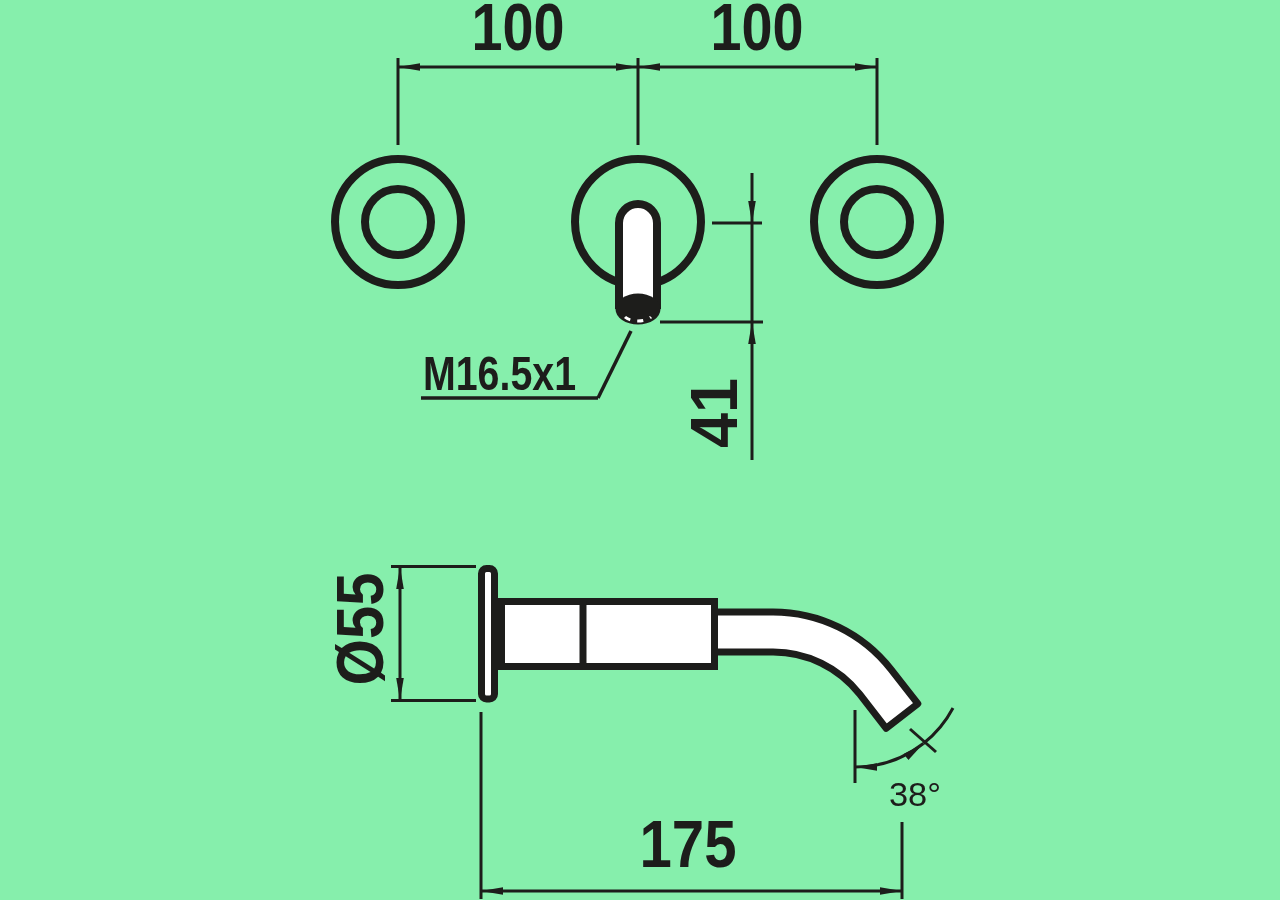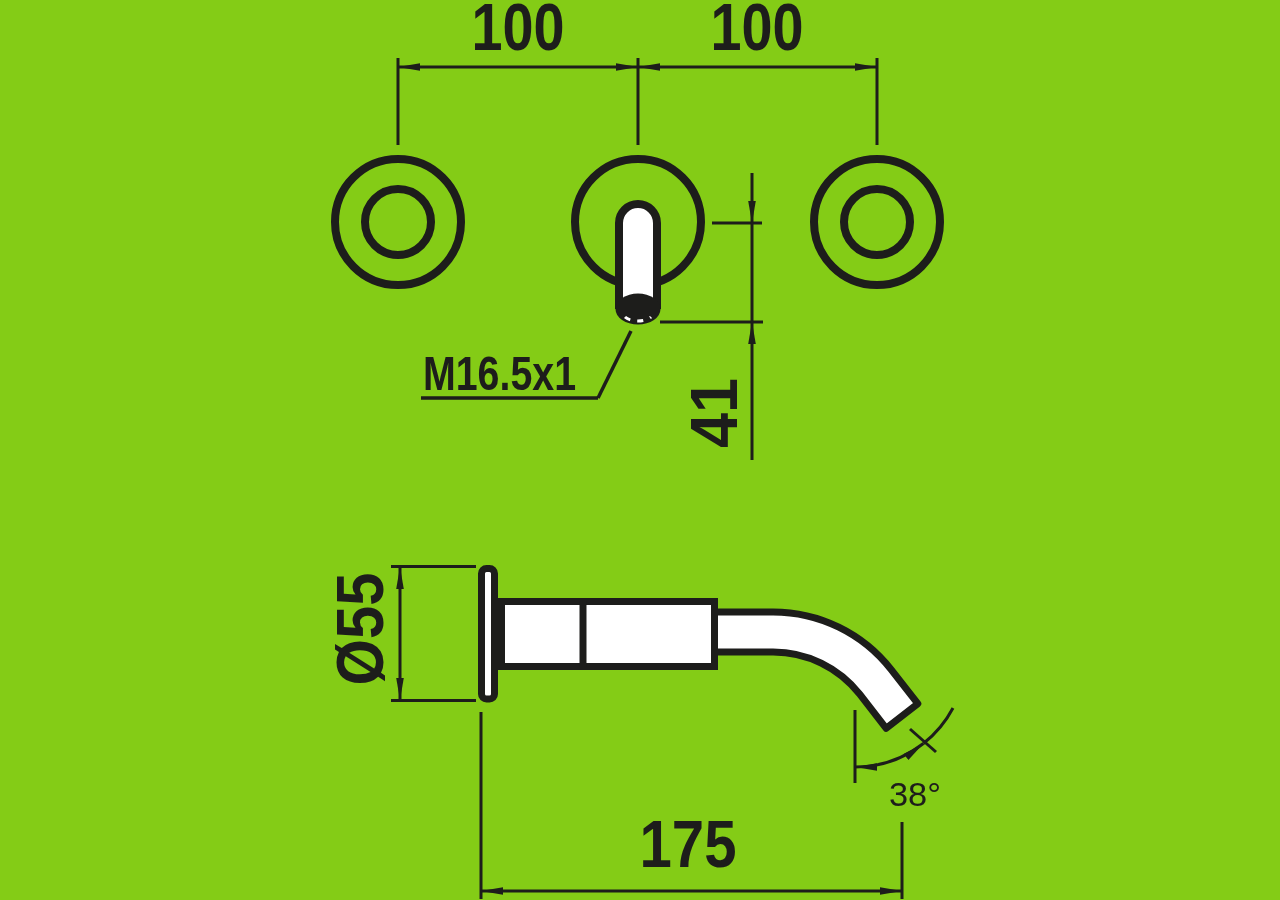--- a/index.html
+++ b/index.html
@@ -32,21 +32,21 @@
   }
   .thin  { stroke: currentColor; stroke-width: 3;   fill: none; }
   .thin2 { stroke: currentColor; stroke-width: 3.5; fill: none; }
   .thick { stroke: currentColor; stroke-width: 7;   fill: none; }
   .thick8{ stroke: currentColor; stroke-width: 8;   fill: none; }
   .whitefill { fill: #ffffff; }
 </style>
 </head>
 <body>
 
-<div id="drawing-root" style="background: #84cc16; text-align: right;">
+<div id="drawing-root" style="background: #86efac; text-align: right;">
   <svg width="1280" height="900" viewBox="0 0 1280 900" xmlns="http://www.w3.org/2000/svg" style="color:#1d1d1b">
 
     <defs>
       <marker id="arw" markerWidth="23" markerHeight="10" refX="22" refY="5" orient="auto-start-reverse" markerUnits="userSpaceOnUse">
         <path d="M0,1.2 L22,5 L0,8.8 Z" fill="currentColor"></path>
       </marker>
     </defs>
 
     <g>
 

